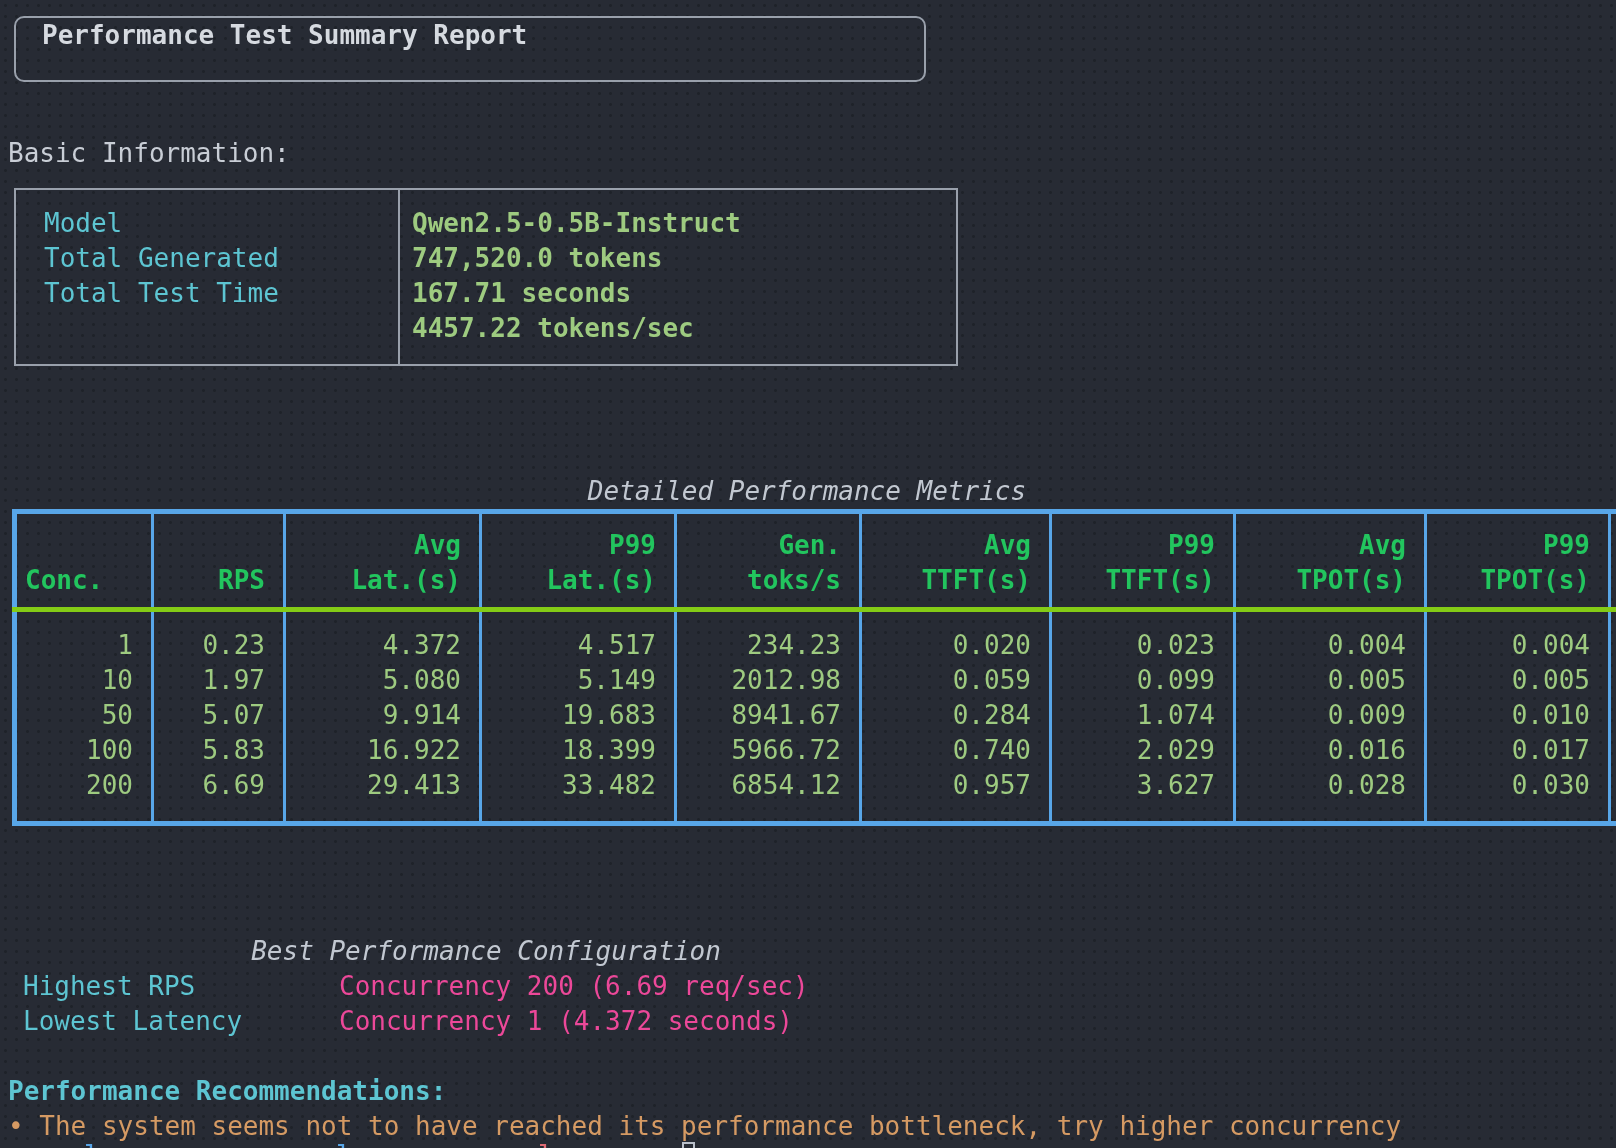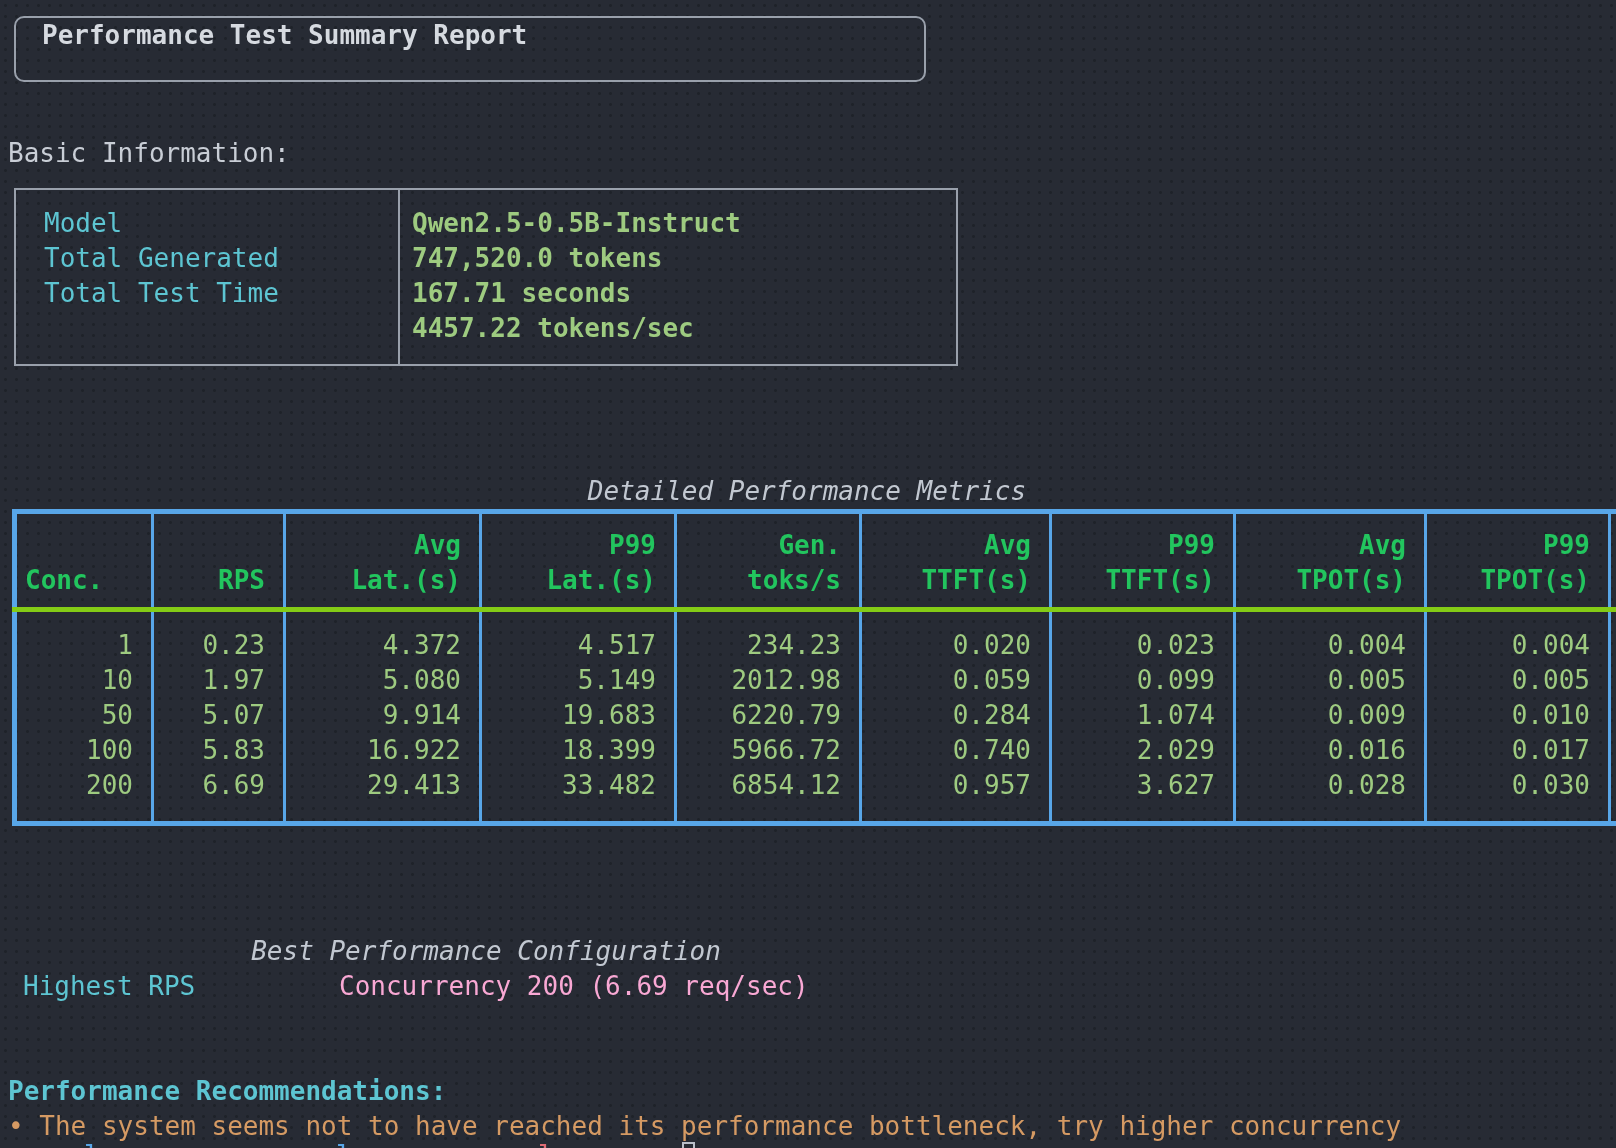--- a/index.html
+++ b/index.html
@@ -70,21 +70,21 @@
   table.metrics th:nth-child(7){width:163px;}
   table.metrics th:nth-child(8){width:170px;}
   table.metrics th:nth-child(9){width:163px;}
   table.metrics th:nth-child(10){width:161px;}
 
   
   .best-title{left:0;top:934px;width:972px;text-align:center;font-style:italic;color:#c2c8d1;}
   .best-rows{left:23px;top:969px;}
   .best-rows .row{height:35px;}
   .best-rows .lbl{display:inline-block;width:316px;color:#5dc5d2;}
-  .best-rows .val{color:#f9a8d4;}
+  .best-rows .val{color:#ec4899;}
 
   
   .rec-heading{left:8px;top:1074px;font-weight:bold;color:#5dc5d2;}
   .rec-items{left:8px;top:1109px;color:#d59a63;}
   .rec-items .item{height:35px;white-space:nowrap;}
 
   
   .prompt-line{left:0;top:1138px;height:35px;width:1616px;}
   .prompt-line span.seg{position:absolute;top:0;}
   .prompt-line .cursor{
@@ -156,21 +156,21 @@
           <td>0.099</td>
           <td>0.005</td>
           <td>0.005</td>
           <td>100.0%</td>
         </tr>
         <tr>
           <td>50</td>
           <td>5.07</td>
           <td>9.914</td>
           <td>19.683</td>
-          <td>6220.79</td>
+          <td>8941.67</td>
           <td>0.284</td>
           <td>1.074</td>
           <td>0.009</td>
           <td>0.010</td>
           <td>100.0%</td>
         </tr>
         <tr>
           <td>100</td>
           <td>5.83</td>
           <td>16.922</td>
@@ -194,20 +194,21 @@
           <td>0.030</td>
           <td>100.0%</td>
         </tr>
       </tbody>
   </table>
 </div>
 
 <div class="abs best-title">Best Performance Configuration</div>
 <div class="abs best-rows" id="best-rows">
     <div class="row"><span class="lbl">Highest RPS</span><span class="val">Concurrency 200 (6.69 req/sec)</span></div>
+    <div class="row"><span class="lbl">Lowest Latency</span><span class="val">Concurrency 1 (4.372 seconds)</span></div>
   </div>
 
 <div class="abs rec-heading">Performance Recommendations:</div>
 <div class="abs rec-items" id="rec-items">
     <div class="item">• The system seems not to have reached its performance bottleneck, try higher concurrency</div>
   </div>
 
 <div class="abs prompt-line" id="prompt-line">
     <span class="seg" style="left: 4px; color: rgb(200, 204, 212);">&gt;</span>
     <span class="seg" style="left: 84px; color: rgb(88, 166, 232);">l</span>

